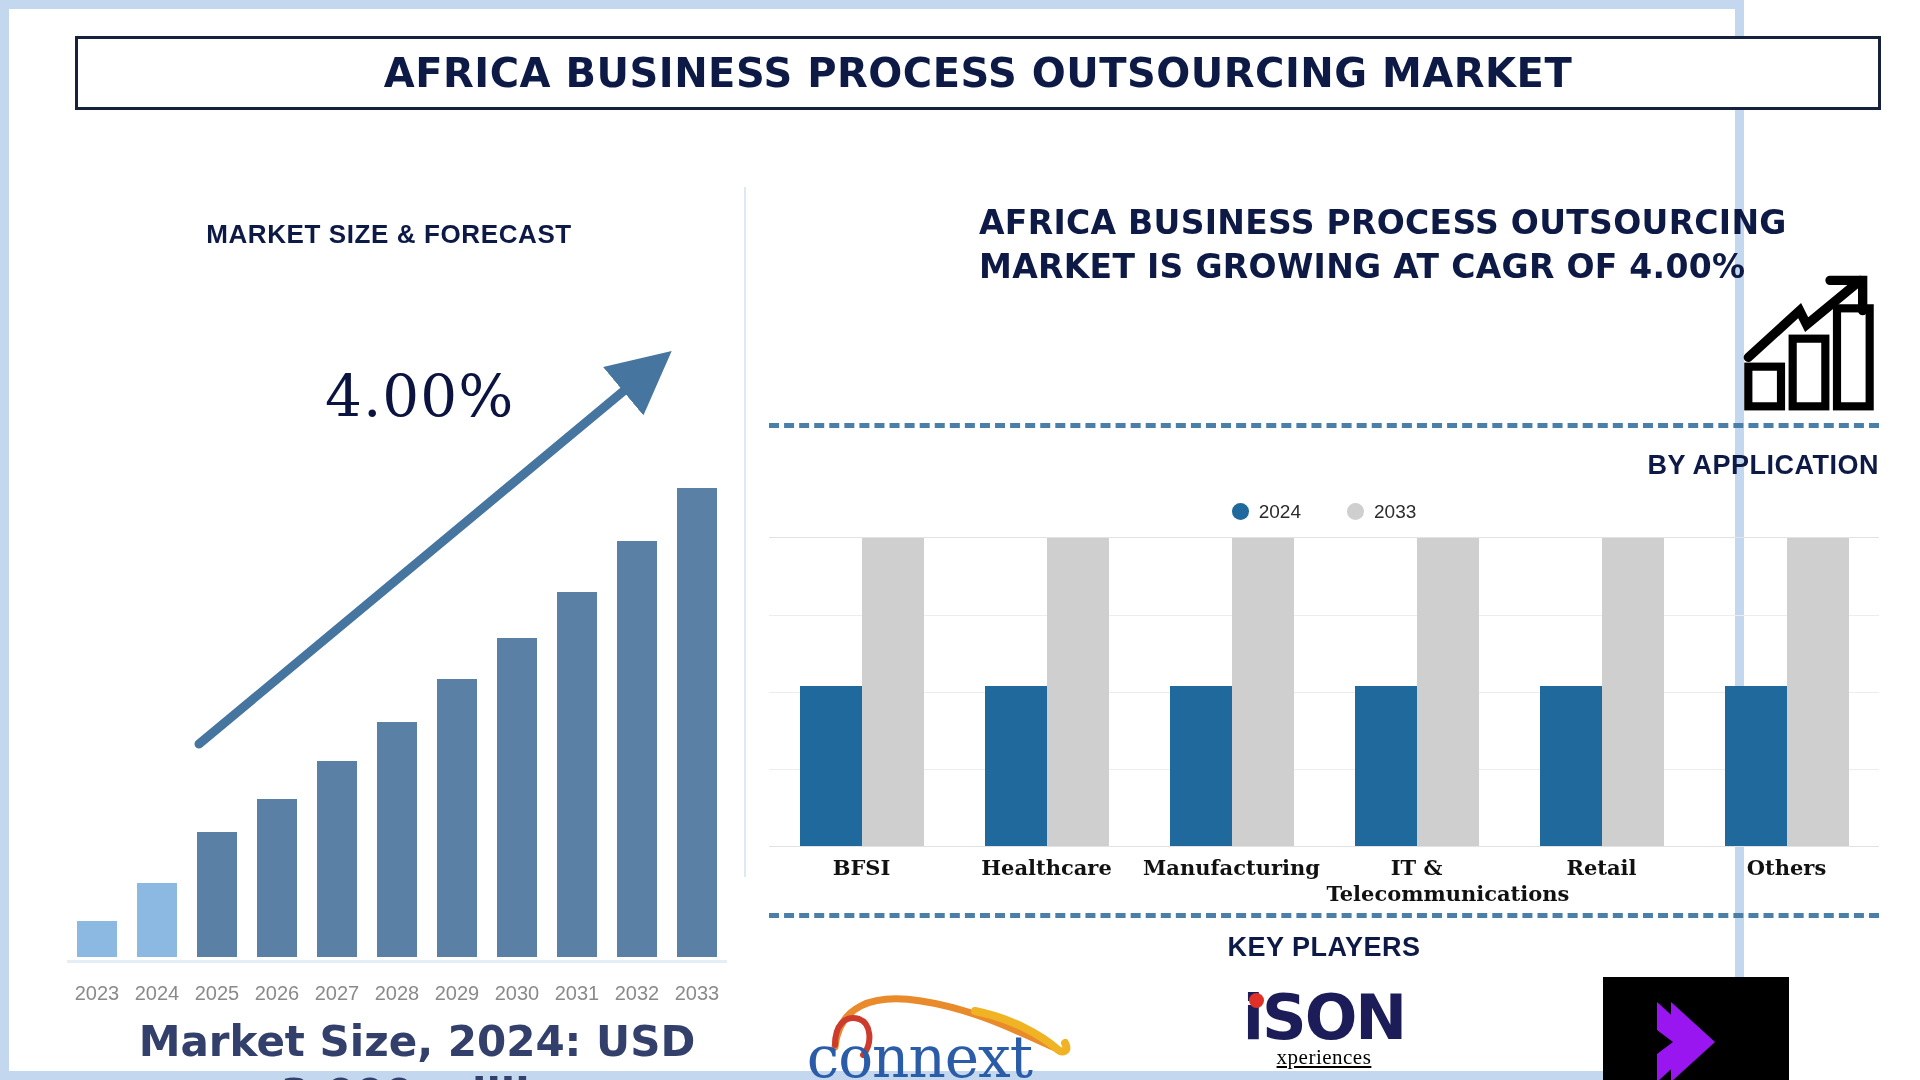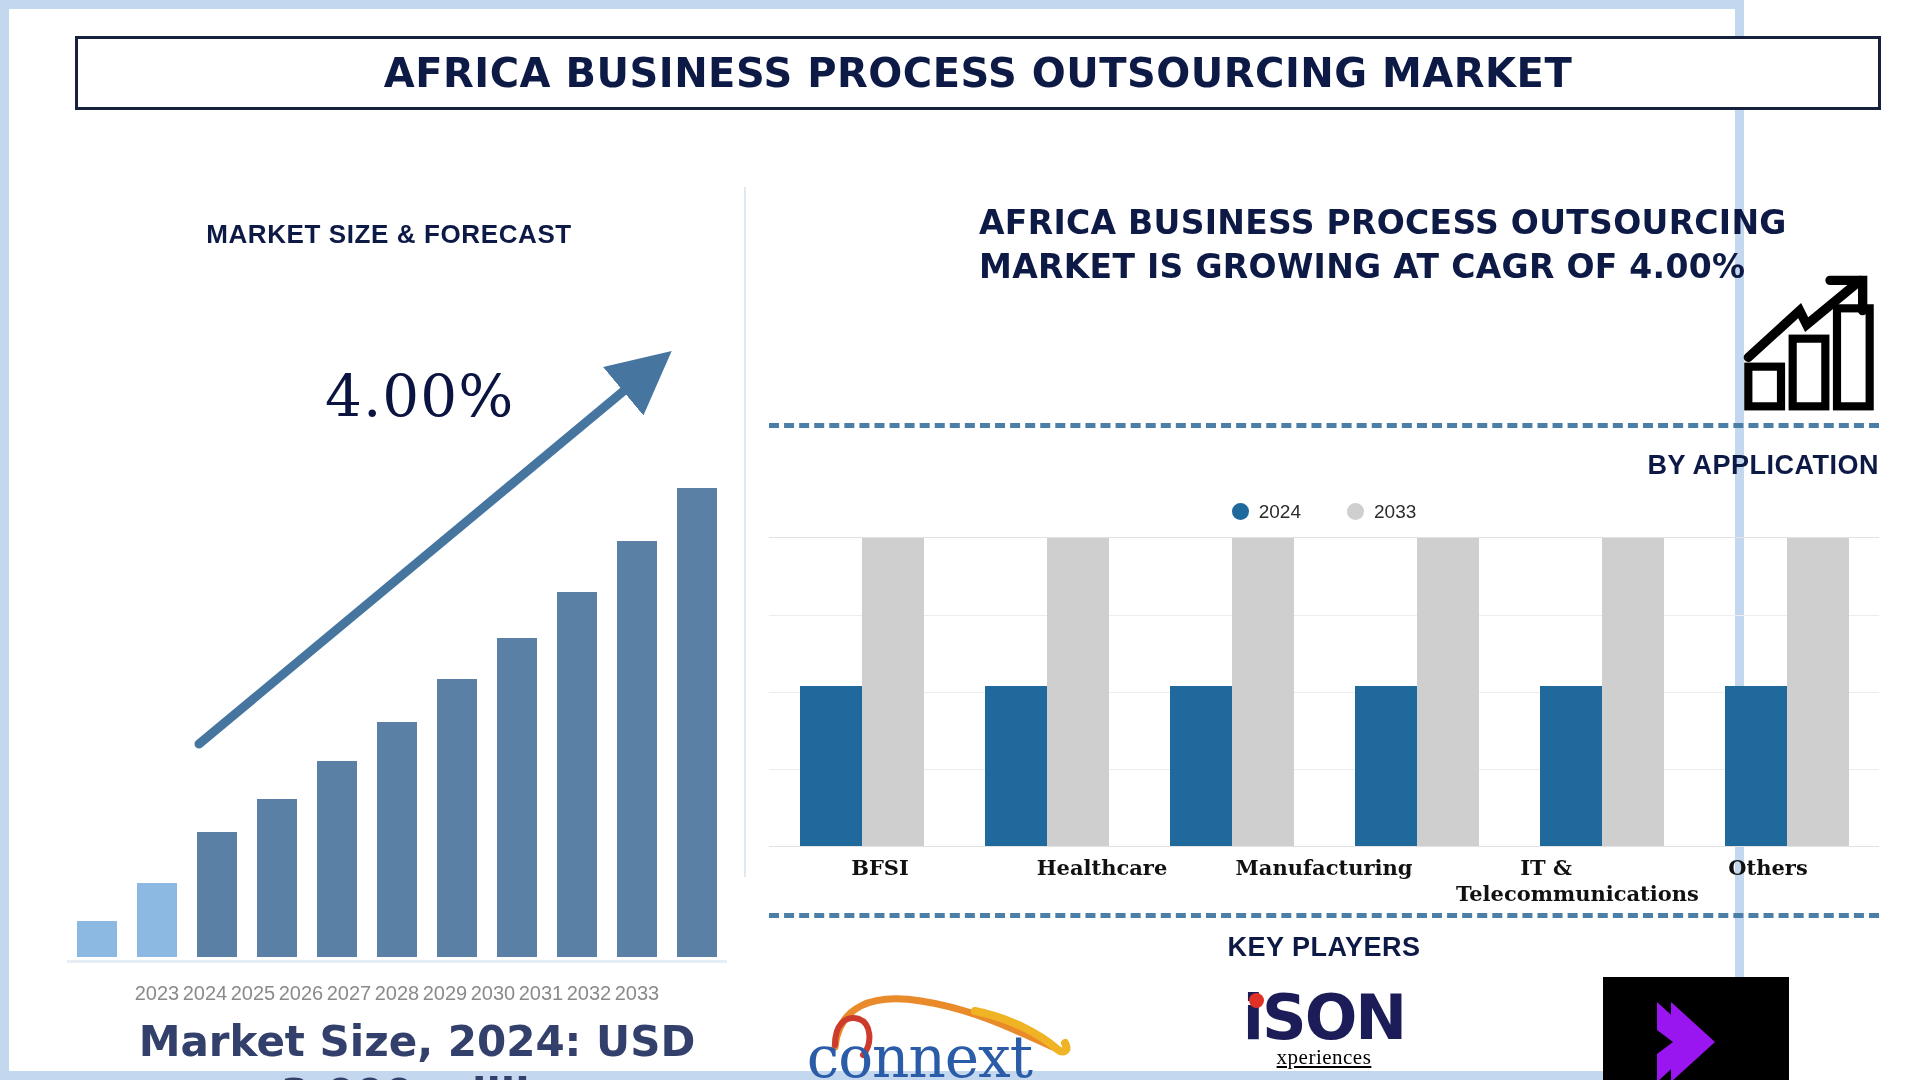--- a/index.html
+++ b/index.html
@@ -96,21 +96,21 @@
     position: absolute;
     left: 0; bottom: 86px;
     width: 660px; height: 3px;
     background: #e6eef5;
   }
   #left-years {
     position: absolute;
     left: 0; bottom: 44px;
     width: 660px;
     display: flex;
-    justify-content: center;
+    justify-content: space-between;
     padding: 0 6px;
   }
   .lyear {
     width: 48px;
     text-align: center;
     font-size: 20px;
     color: #8a8a8a;
     font-family: "Liberation Sans", sans-serif;
   }
   #market-size-note {
@@ -417,20 +417,21 @@
           <div class="gbar b2033" style="height:100%"></div>
         </div>
       </div>
     </div>
 
     <div id="group-labels">
       <div class="gcat-label">BFSI</div>
       <div class="gcat-label">Healthcare</div>
       <div class="gcat-label">Manufacturing</div>
       <div class="gcat-label">IT &amp; Telecommunications</div>
+      <div class="gcat-label">Retail</div>
       <div class="gcat-label">Others</div>
     </div>
 
     <div class="dashed-sep" style="margin-top:6px"></div>
 
     <div id="key-players-title">KEY PLAYERS</div>
 
     <div id="logos">
 
       <div class="logo-slot">

